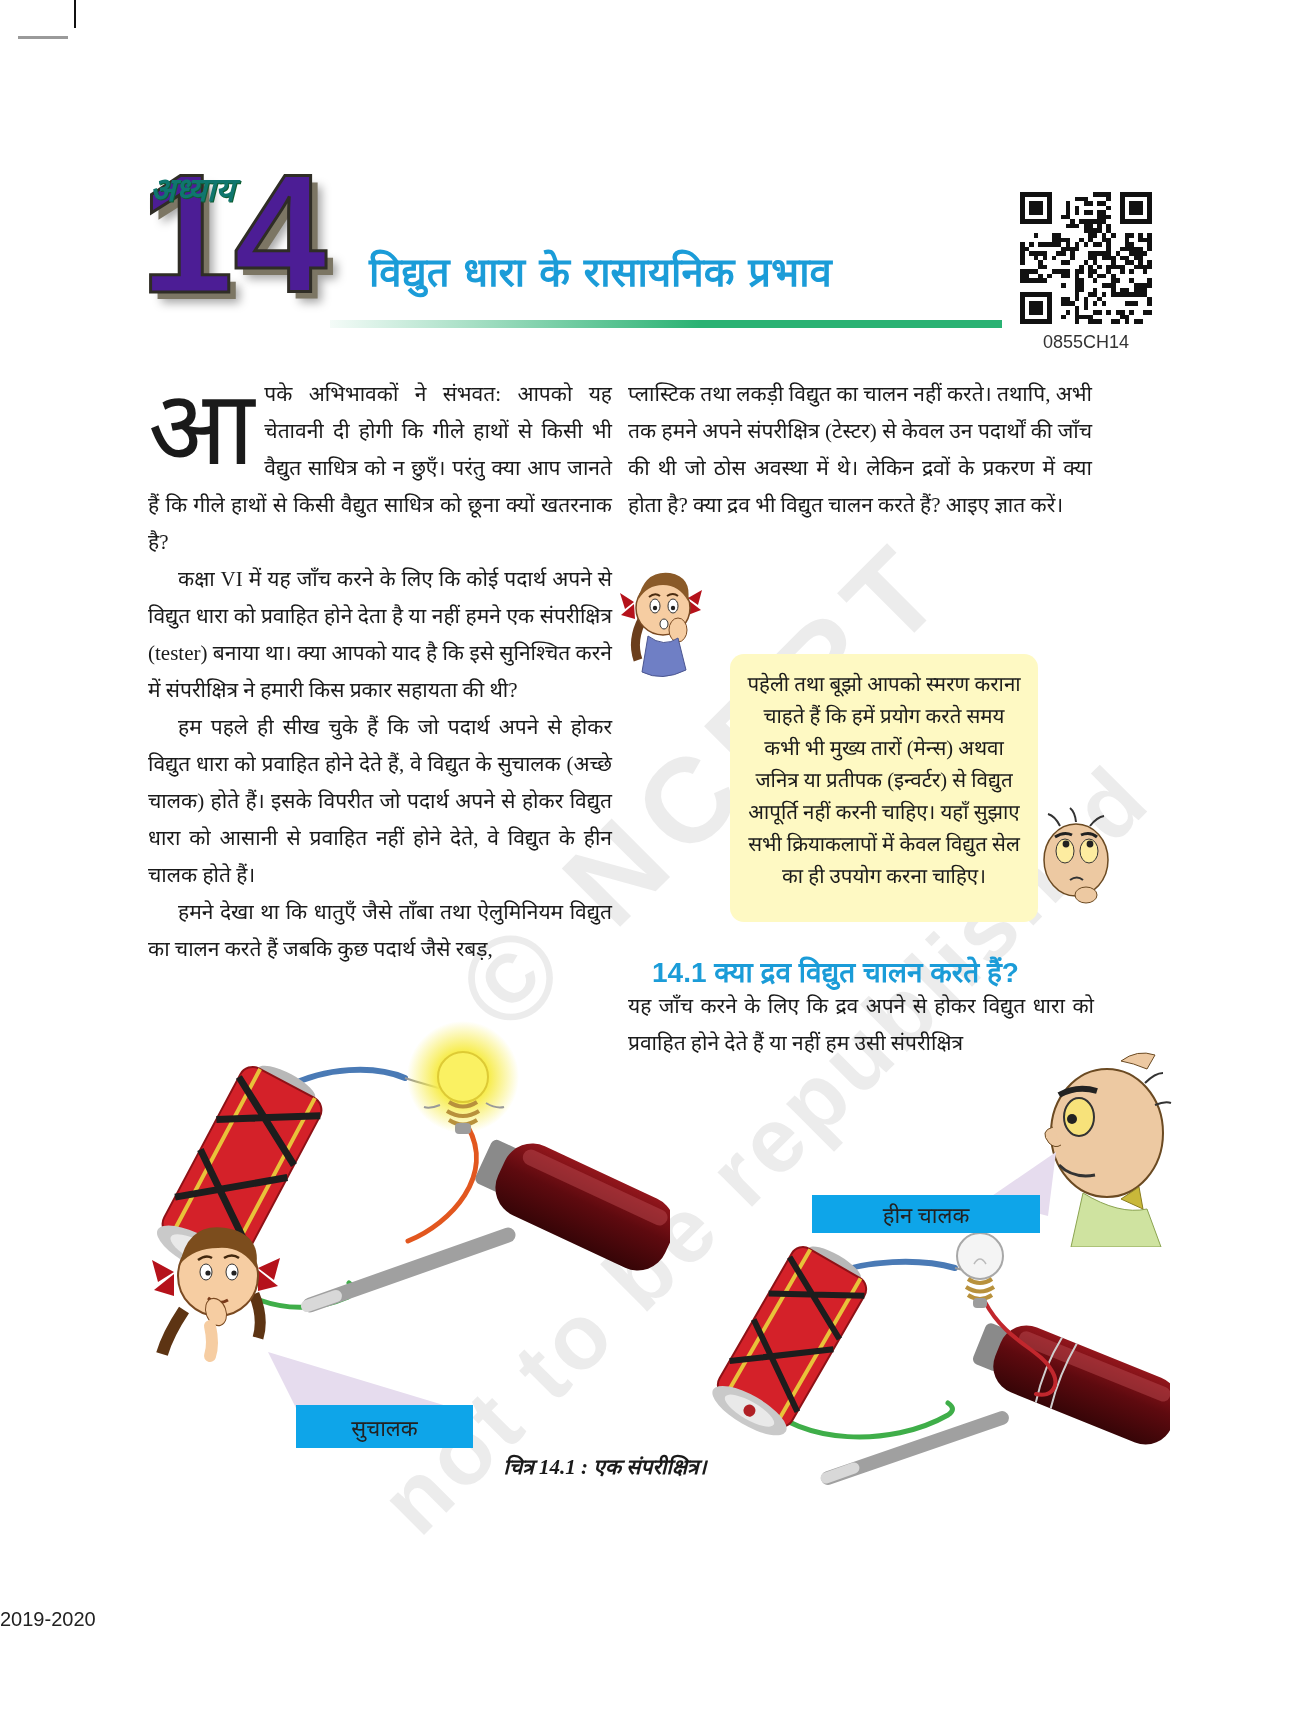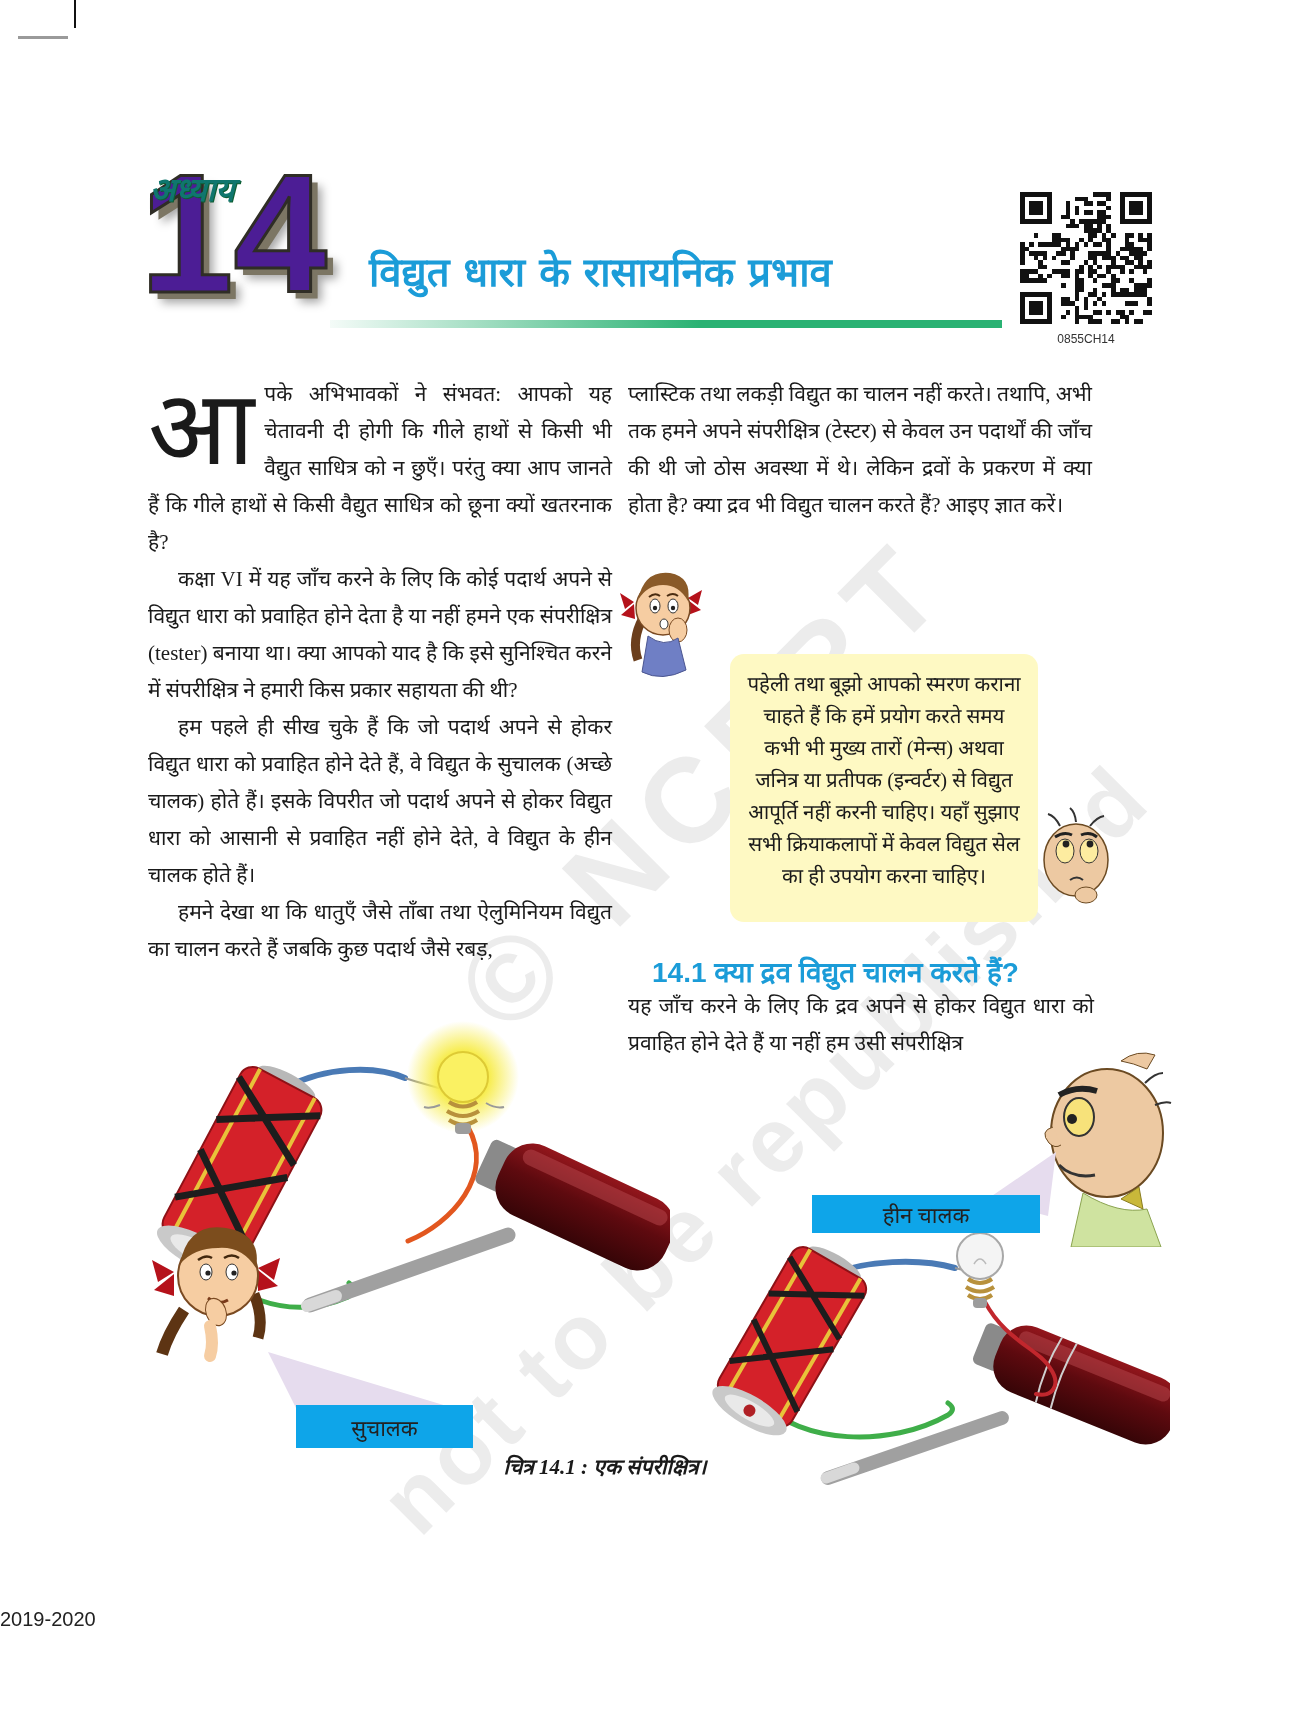--- a/index.html
+++ b/index.html
@@ -25,21 +25,21 @@
   .chapter-num{left:140px;top:150px;font-size:168px;line-height:1;font-weight:800;
                font-family:"Liberation Sans",sans-serif;color:#4c1d95;
                -webkit-text-stroke:3px #2f2d26;
                text-shadow:7px 7px 0 #7c7664, 11px 11px 10px rgba(0,0,0,.35);z-index:2;}
   .chapter-title{left:352px;top:226px;margin:17px;font-size:40px;font-weight:bold;color:#1b9cd8;
                  font-family:"DejaVu Sans",sans-serif;z-index:2;}
   .green-rule{left:330px;top:320px;width:672px;height:8px;
               background:linear-gradient(90deg, rgba(42,178,115,0.05), #2ab273 55%, #2ab273);}
   .qr{left:1020px;top:192px;width:132px;height:132px;}
   .qr svg{width:100%;height:100%;shape-rendering:crispEdges;}
-  .qr-label{left:1020px;top:332px;width:132px;text-align:center;font-size:12px;
+  .qr-label{left:1020px;top:332px;width:132px;text-align:center;font-size:18px;
             font-family:"Liberation Sans",sans-serif;color:#333;}
 
   
   .col{position:absolute;width:464px;font-size:21px;line-height:37px;text-align:justify;z-index:1;}
   .col-left{left:148px;top:376px;}
   .col-right{left:628px;top:376px;}
   .col p{margin:0;}
   .col p.indent{text-indent:30px;}
   .dropcap{float:left;font-size:104px;line-height:90px;padding:8px 10px 0 0;}
 

